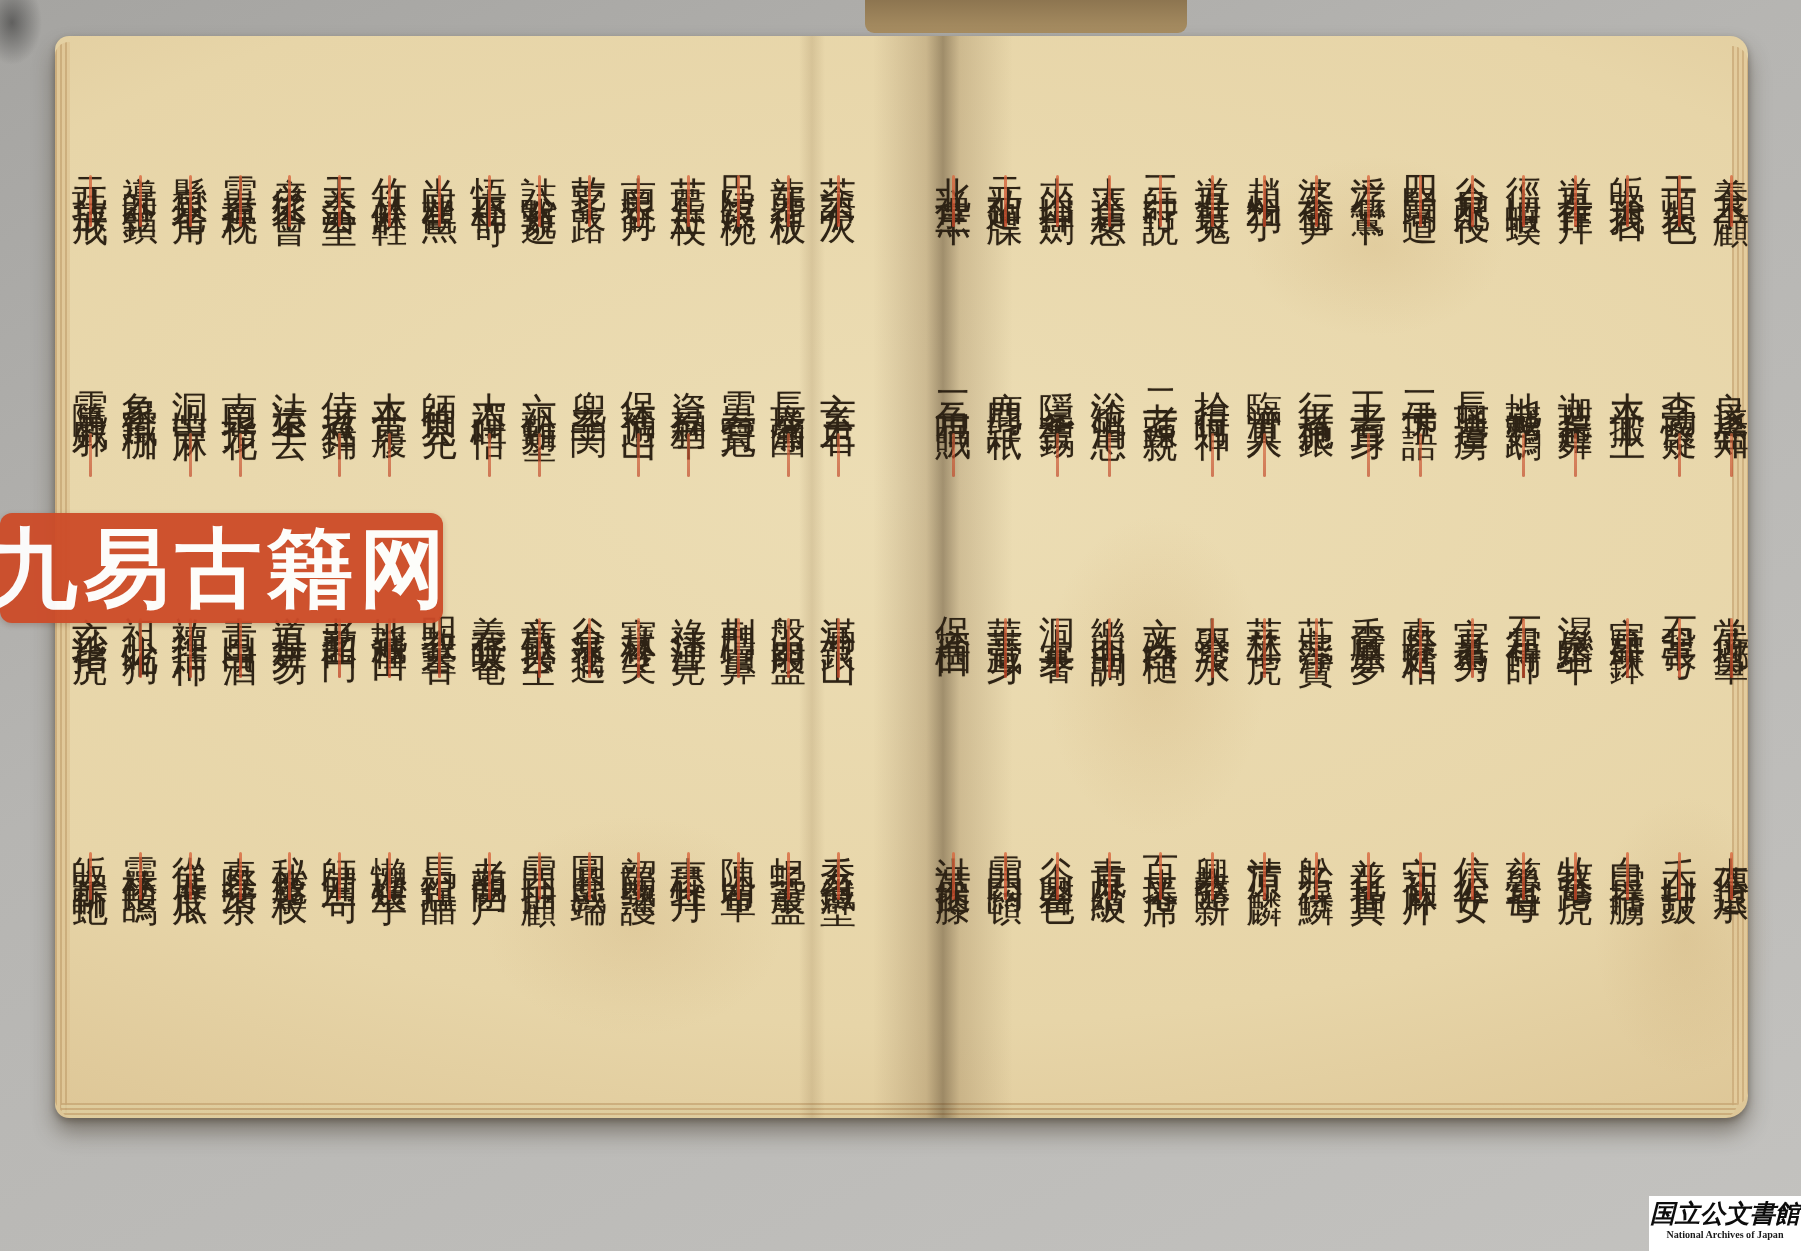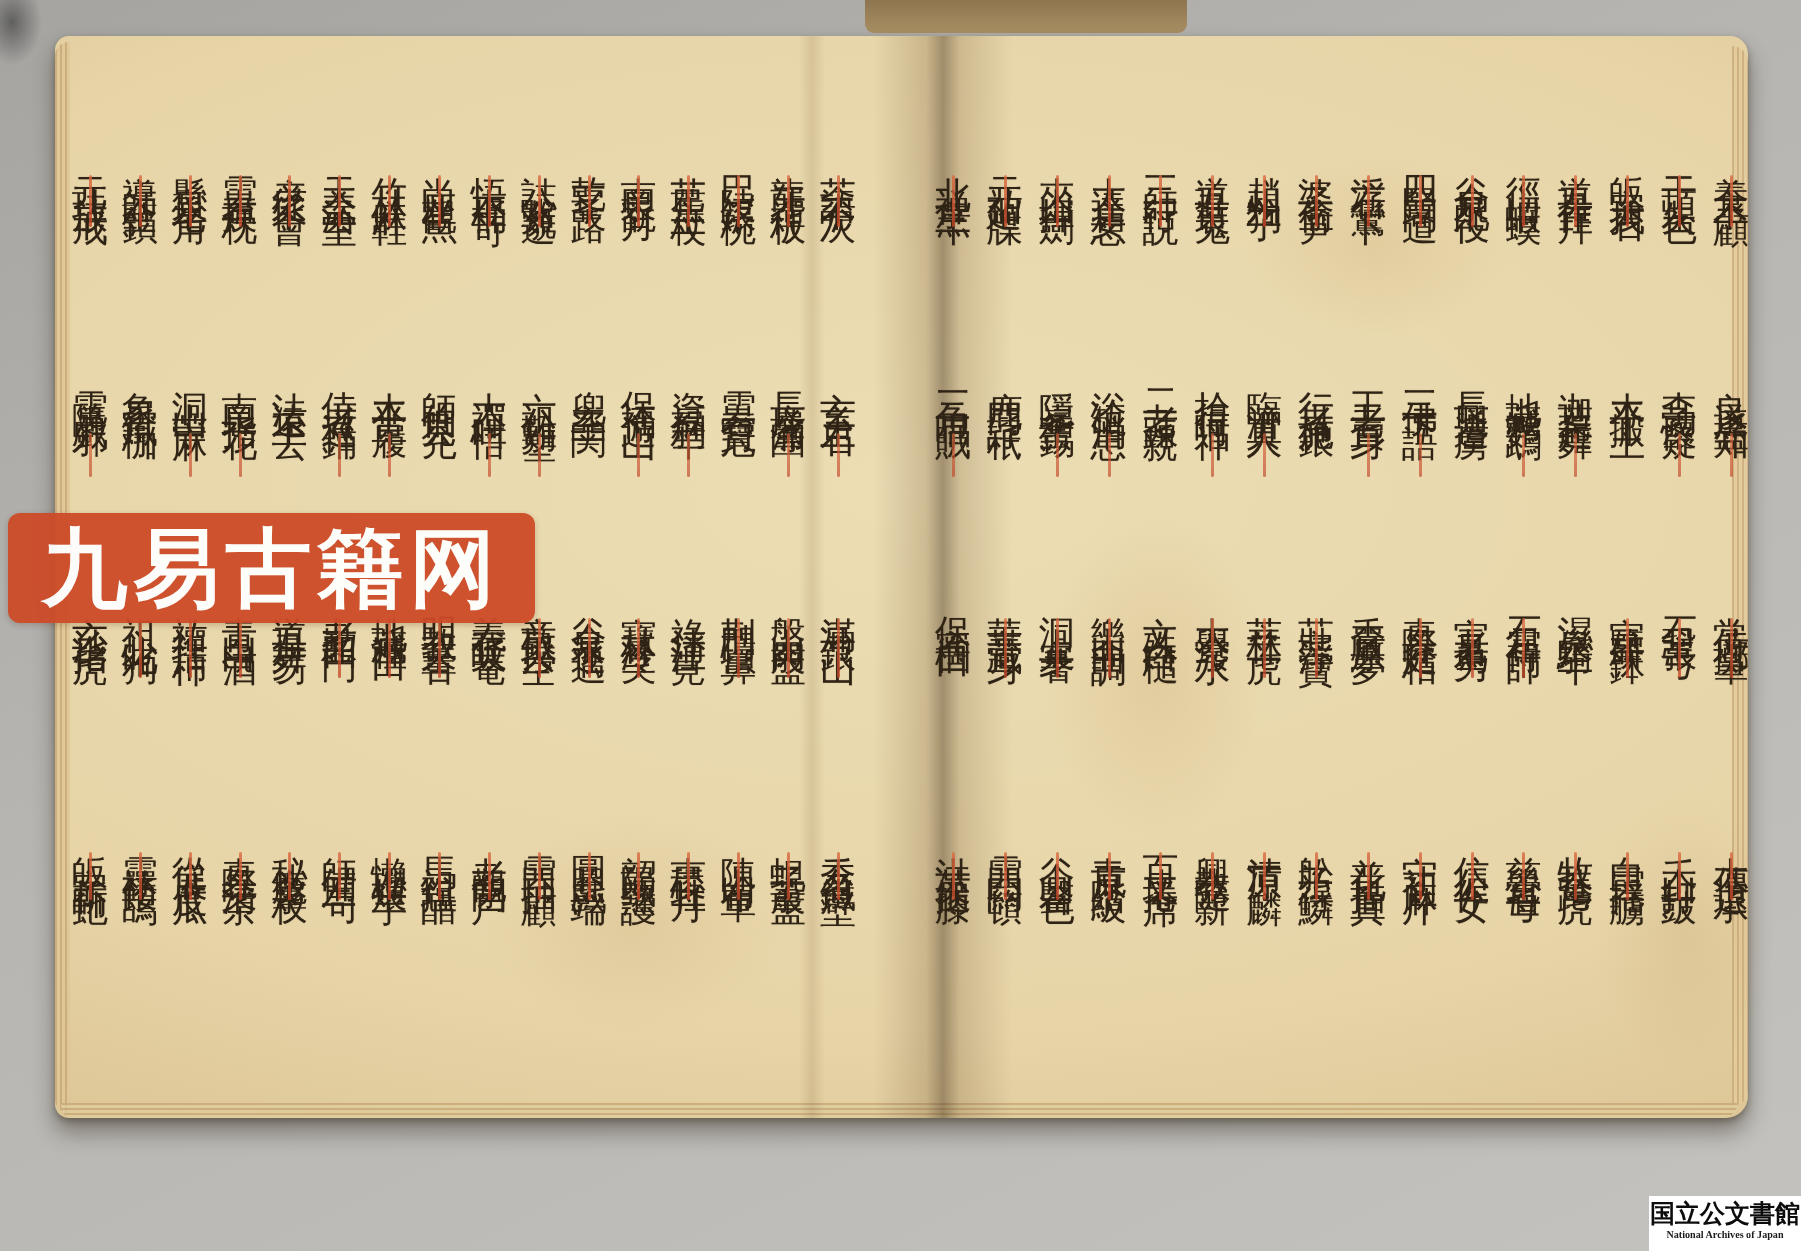--- a/index.html
+++ b/index.html
@@ -86,39 +86,40 @@
     width:3px; height:52px; border-radius:2px;
     background:linear-gradient(#d96a40,#c14325); opacity:.8;
   }
   .col .ph:nth-child(2)::after { top:70px; height:44px; opacity:.65; }
   .col .ph:nth-child(3)::after { top:30px; height:60px; opacity:.75; }
   .col .ph:nth-child(4)::after { top:24px; height:48px; }
   .col:nth-child(3n) .ph:nth-child(2)::after,
   .col:nth-child(4n) .ph:nth-child(3)::after { opacity:0; }
   
   .watermark {
-    position:absolute; left:8px; top:513px; width:527px; height:110px;
+    position:absolute; left:0; top:513px; width:443px; height:110px;
     background:#cd4b28; border-radius:12px;
     display:flex; align-items:center; justify-content:center;
     box-shadow:0 2px 6px rgba(80,30,10,.25); opacity:.95;
   }
   .watermark span {
     font-family:"DejaVu Sans","Liberation Sans",sans-serif;
     font-weight:bold; font-size:86px; line-height:1; color:#ffffff;
     letter-spacing:6px; white-space:nowrap;
   }
   
   .archive-logo {
     position:absolute; right:0; bottom:0; width:152px; height:55px;
     background:#ffffff; text-align:center; padding-top:3px;
   }
   .archive-logo .jp {
     font-family:"DejaVu Serif","Liberation Serif",serif;
     font-weight:bold; font-size:25px; line-height:30px; color:#0c0c0c;
     white-space:nowrap;
+    font-style:italic;
   }
   .archive-logo .en {
     font-family:"Liberation Serif","DejaVu Serif",serif;
     font-weight:bold; font-size:11px; line-height:12px; color:#1a1a1a;
     white-space:nowrap; transform:scale(.92); transform-origin:center top;
   }
 </style>
 </head>
 <body>
 

